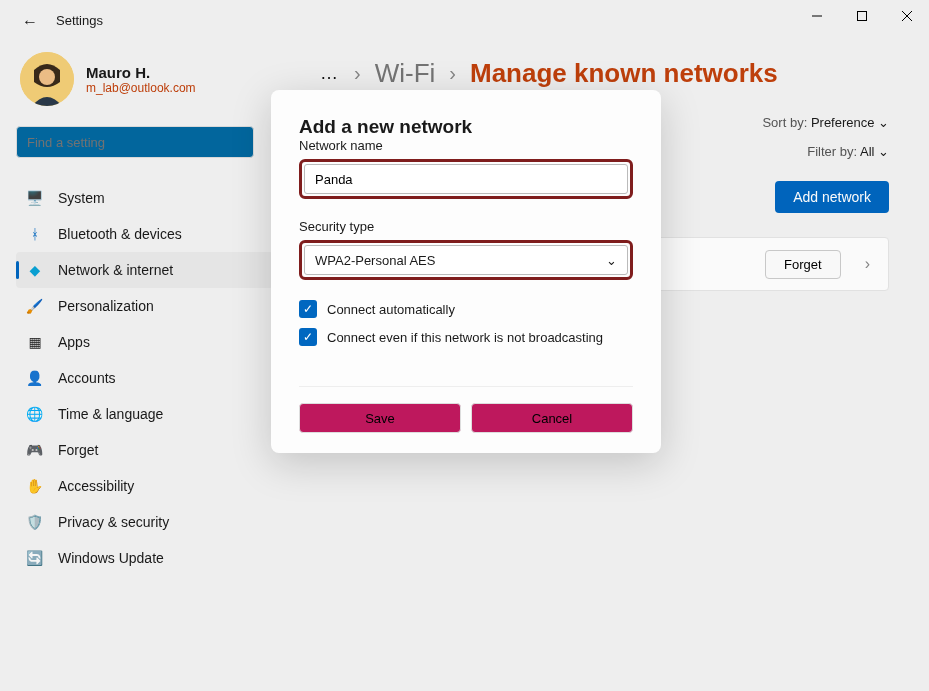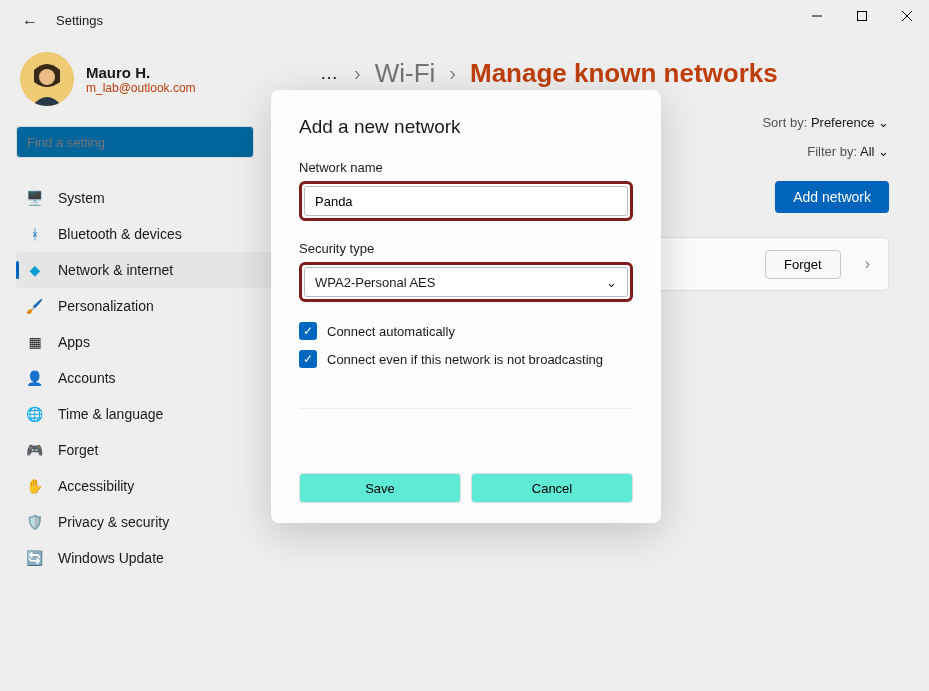--- a/index.html
+++ b/index.html
@@ -29,30 +29,30 @@
 .bc-current { font-weight: 600; color: #c2410c; }
 .sortrow { text-align: right; font-size: 13px; margin-top: 26px; }
 .filterrow { text-align: right; font-size: 13px; margin-top: 14px; }
 .addrow { display: flex; justify-content: flex-end; margin-top: 22px; }
 .addbtn { background: #0067c0; color: #fff; border: none; border-radius: 4px; padding: 8px 18px; font-size: 14px; }
 .card { background: #fff; border: 1px solid #e6e6e6; border-radius: 4px; height: 54px; display: flex; align-items: center; justify-content: flex-end; gap: 24px; padding: 0 18px; margin-top: 24px; }
 .forget-btn { background: #fdfdfd; border: 1px solid #ccc; border-radius: 4px; padding: 6px 18px; font-size: 13px; margin-left: 42px; }
 .chev { color: #888; }
 .overlay { position: absolute; inset: 0; background: rgba(0,0,0,0.02); }
 .dialog { position: absolute; left: 271px; top: 90px; width: 390px; background: #fdfdfd; border-radius: 8px; box-shadow: 0 10px 40px rgba(0,0,0,0.18); padding: 26px 28px 20px 28px; }
-.dlg-title { font-size: 19px; font-weight: 400; margin-bottom: 22px; }
+.dlg-title { font-size: 19px; font-weight: 700; }
 .fld-label { font-size: 13px; margin-bottom: 6px; display: block; }
 .fld-wrap { margin-bottom: 20px; }
 .hi { border: 3px solid #7f1d1d; border-radius: 6px; padding: 2px; }
 .txt-input { width: 100%; height: 30px; border: 1px solid #bbb; border-radius: 3px; padding: 0 10px; font-size: 13px; background: #fff; }
 .sel-input { width: 100%; height: 30px; border: 1px solid #bbb; border-radius: 3px; padding: 0 10px; font-size: 13px; background: #fff; display: flex; align-items: center; justify-content: space-between; }
 .chkrow { display: flex; align-items: center; gap: 10px; font-size: 13px; margin-bottom: 10px; }
 .chk { width: 18px; height: 18px; border-radius: 3px; background: #0067c0; display: inline-flex; align-items: center; justify-content: center; color: #fff; font-size: 12px; }
 .dlg-footer { display: flex; gap: 10px; margin-top: 40px; border-top: 1px solid #eee; padding-top: 16px; }
-.dlg-btn { flex: 1; height: 30px; background: #5eead4; border: 1px solid #ddd; border-radius: 4px; font-size: 13px; margin-top: 48px; }
+.dlg-btn { flex: 1; height: 30px; background: #be185d; border: 1px solid #ddd; border-radius: 4px; font-size: 13px; }
 .dim { color: #555; }
 </style>
 </head>
 <body>
 
 <div class="titlebar">
   <div class="back-btn">
     <span>←</span>
   </div>
   <div class="title">Settings</div>

